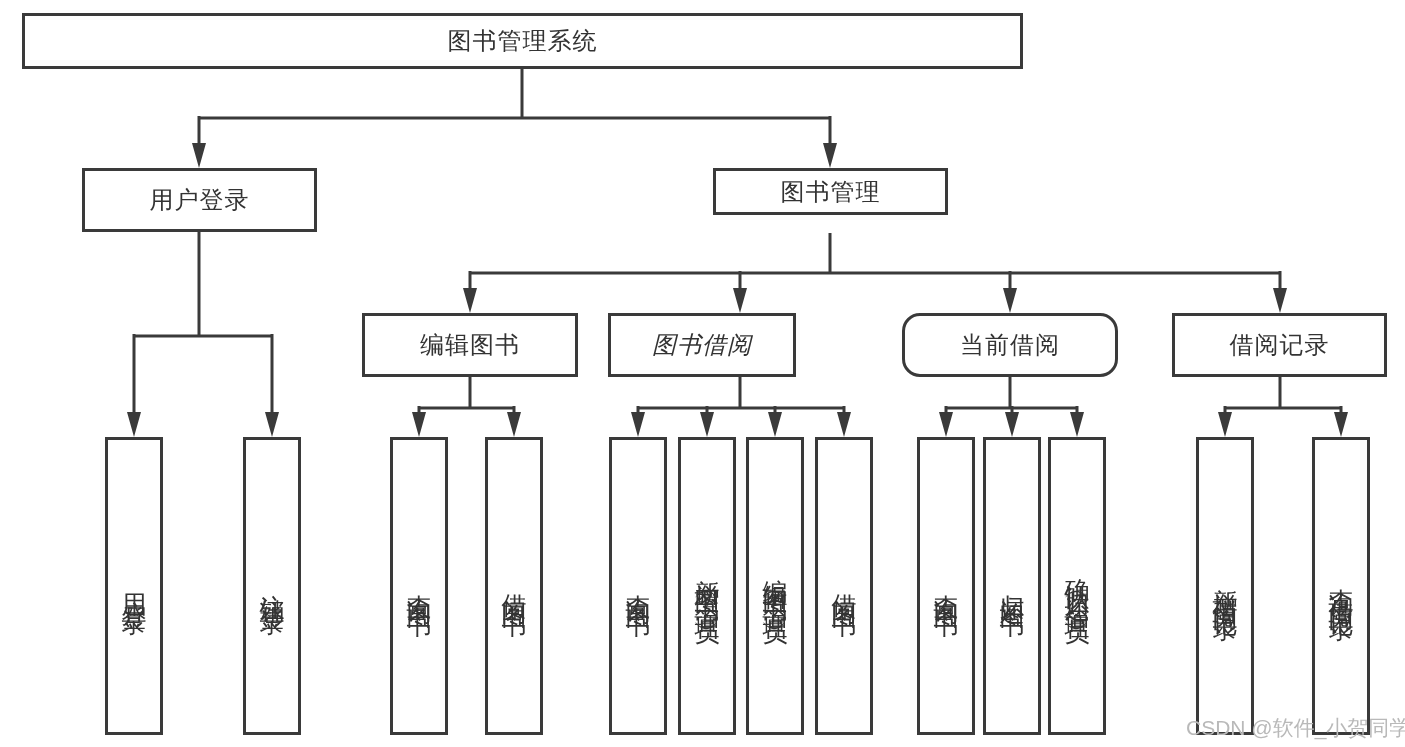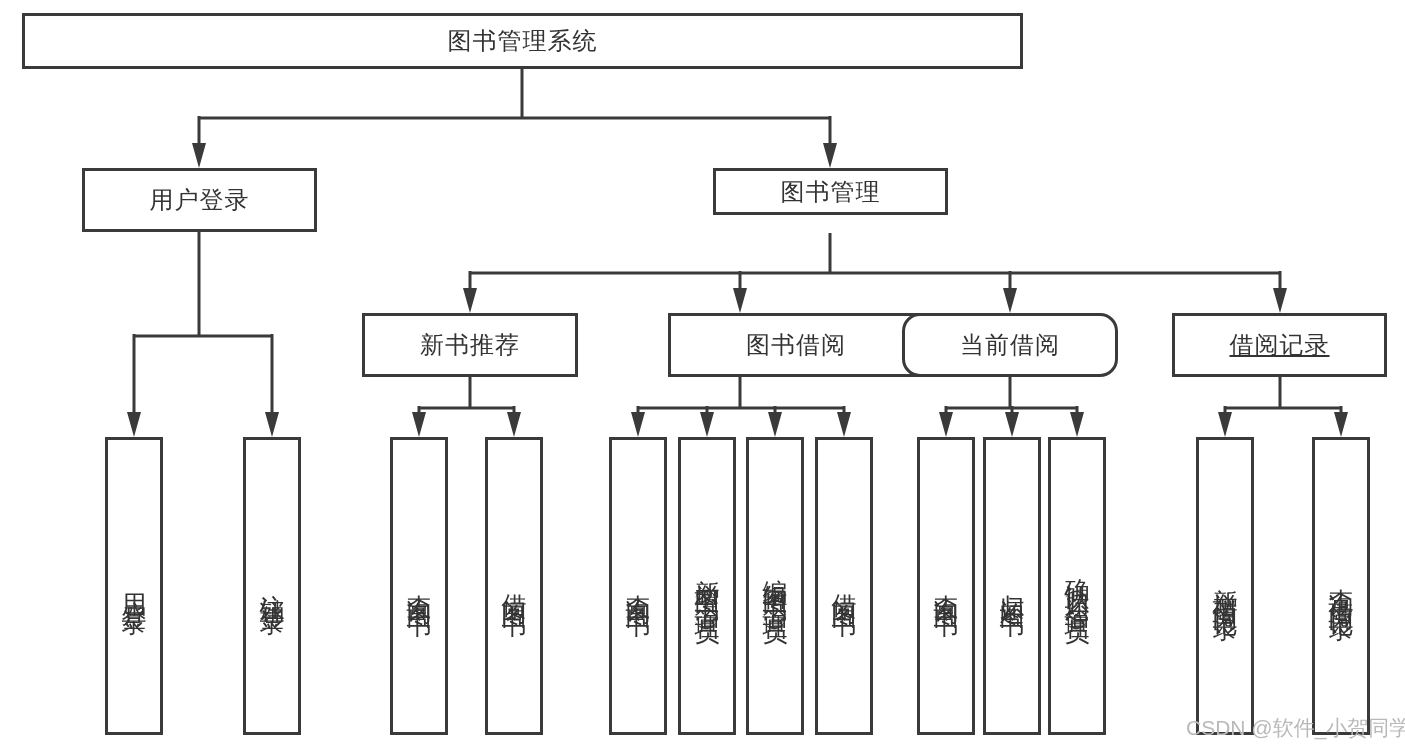--- a/index.html
+++ b/index.html
@@ -87,29 +87,29 @@
   </div>
 
   <div class="hbox" style="left:82px;top:168px;width:235px;height:64px;">
     <span>用户登录</span>
   </div>
   <div class="hbox" style="left:713px;top:168px;width:235px;height:47px;">
     <span>图书管理</span>
   </div>
 
   <div class="hbox" style="left:362px;top:313px;width:216px;height:64px;">
-    <span>新书推荐</span>
+    <span>编辑图书</span>
   </div>
-  <div class="hbox" style="left:668px;top:313px;width:256px;height:64px;">
+  <div class="hbox" style="left:608px;top:313px;width:188px;height:64px;font-style:italic;">
     <span>图书借阅</span>
   </div>
   <div class="hbox" style="left:902px;top:313px;width:216px;height:64px;border-radius:18px;">
     <span>当前借阅</span>
   </div>
-  <div class="hbox" style="left:1172px;top:313px;width:215px;height:64px;text-decoration:underline;">
+  <div class="hbox" style="left:1172px;top:313px;width:215px;height:64px;">
     <span>借阅记录</span>
   </div>
 
   <div class="vbox" style="left:105px;">
     <span class="vtext">用户登录</span>
   </div>
   <div class="vbox" style="left:243px;">
     <span class="vtext">注销登录</span>
   </div>
 

